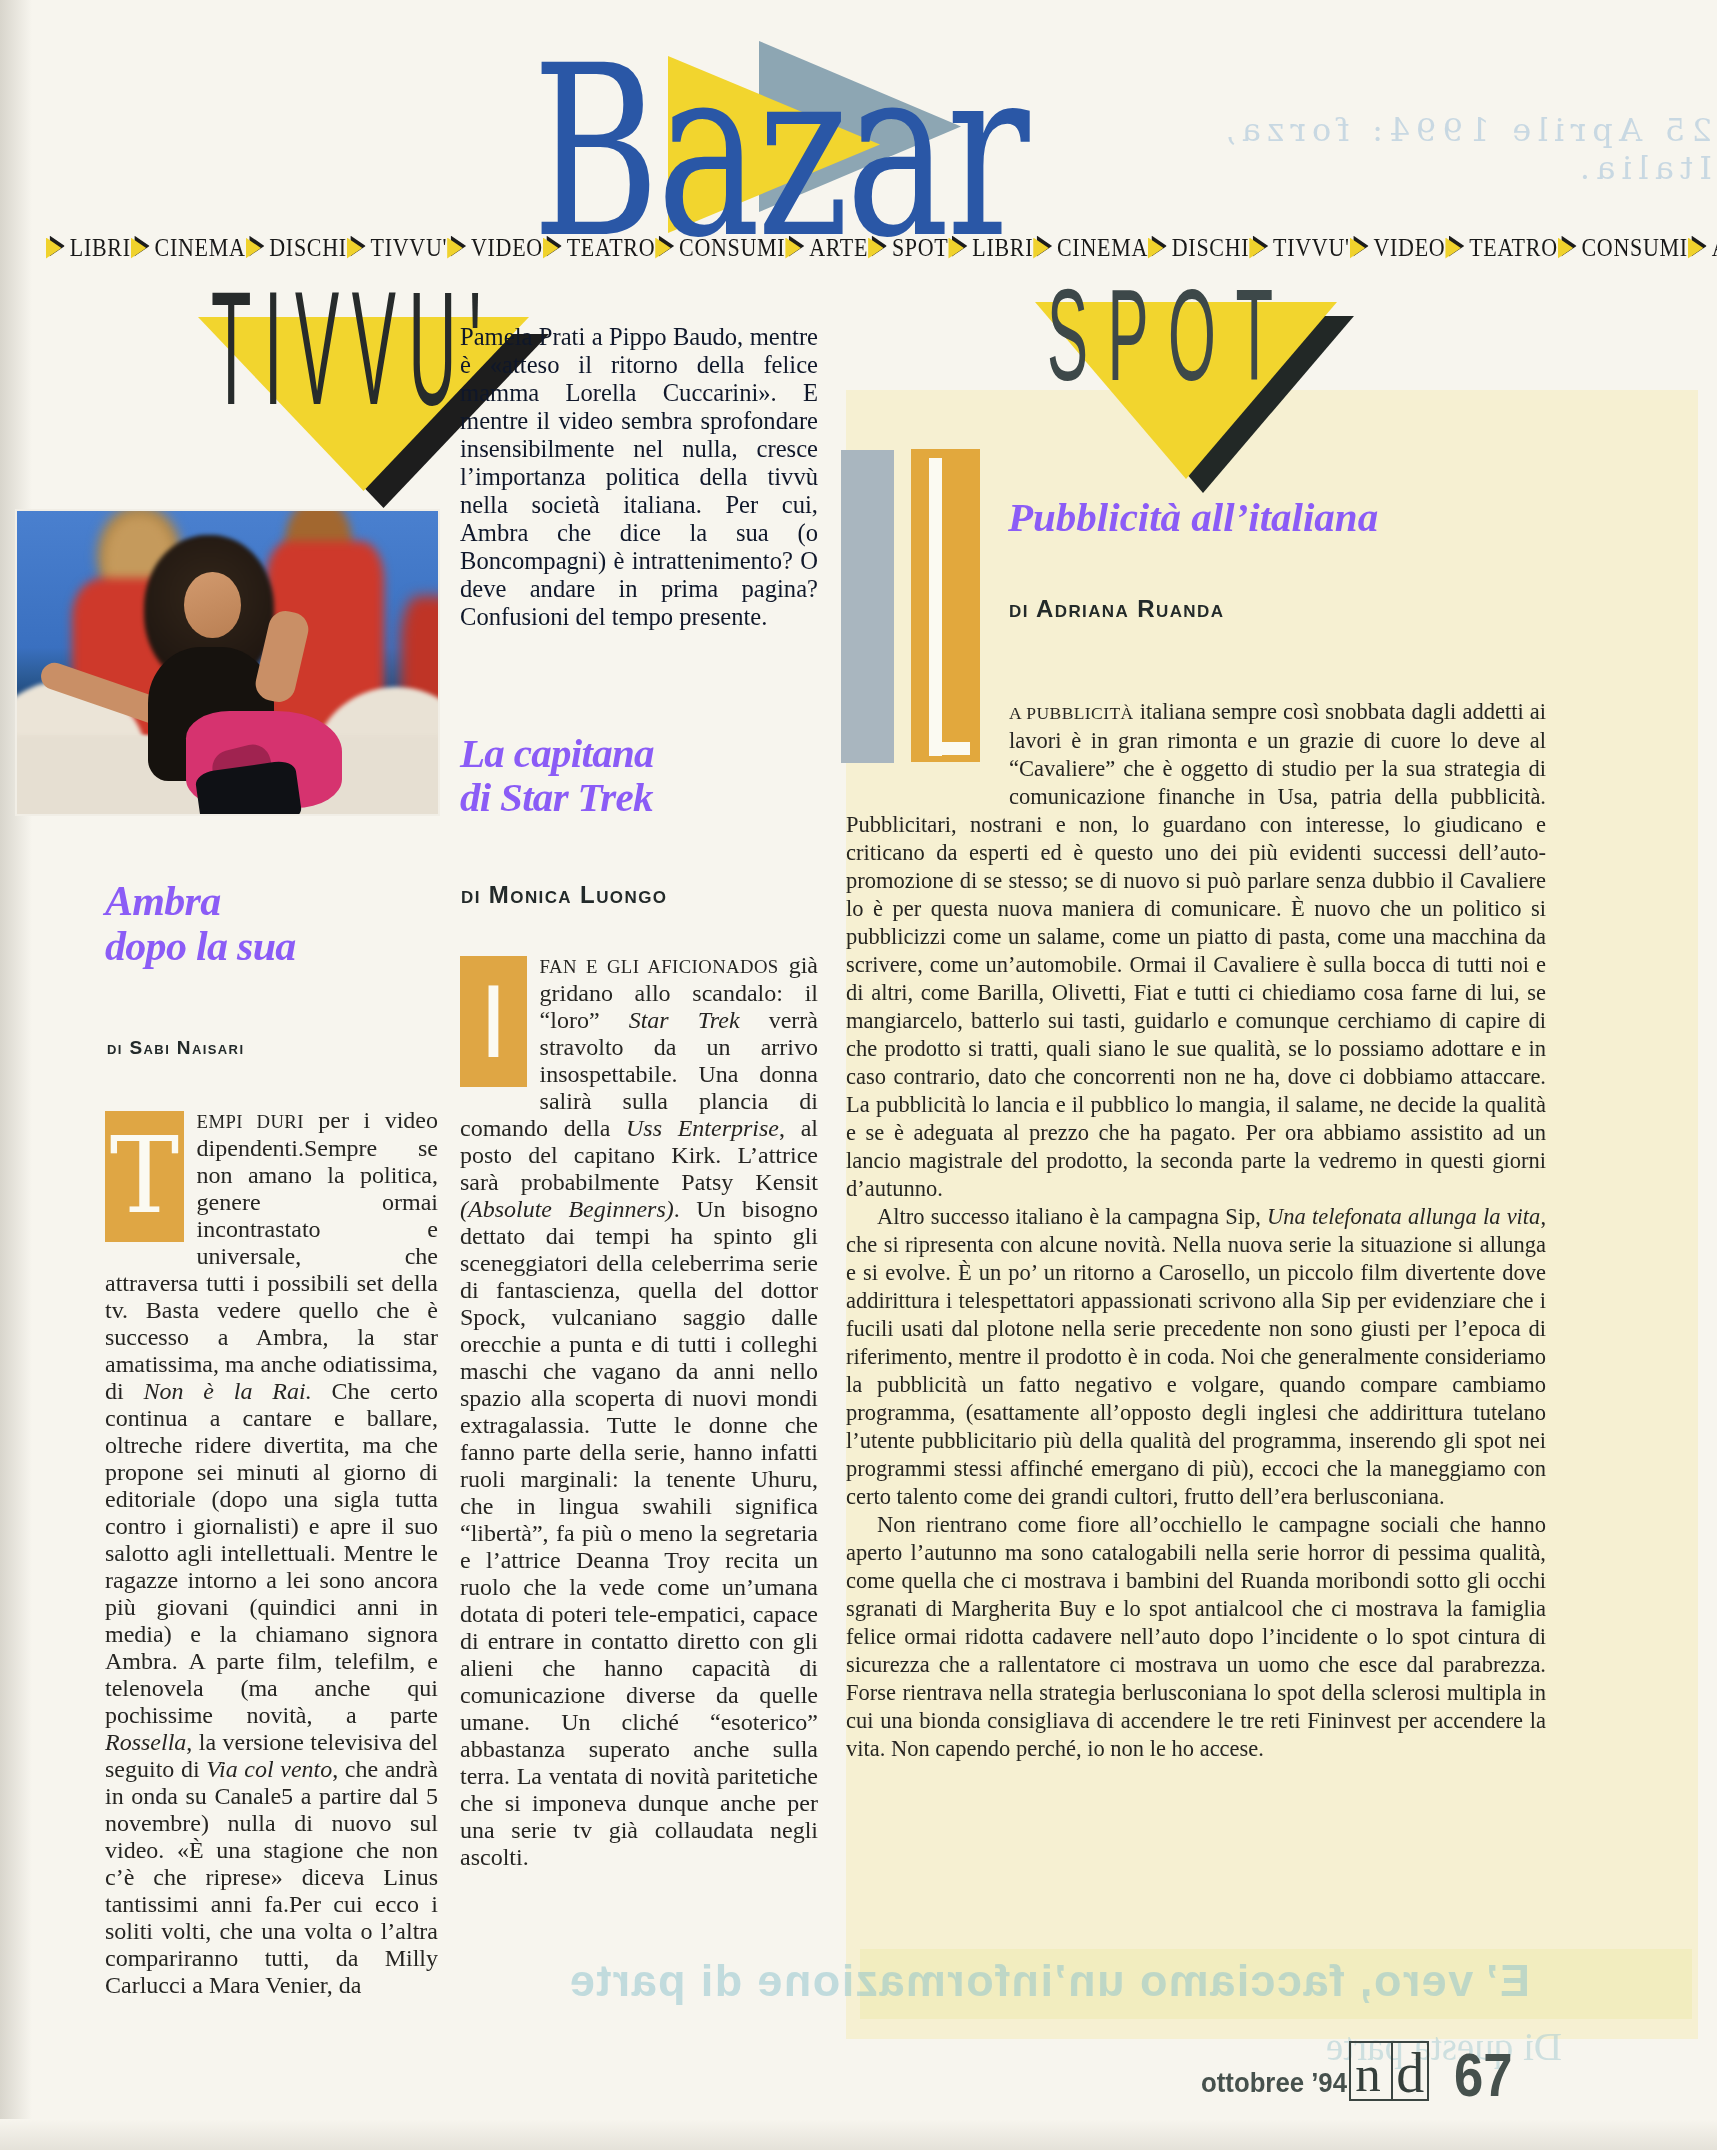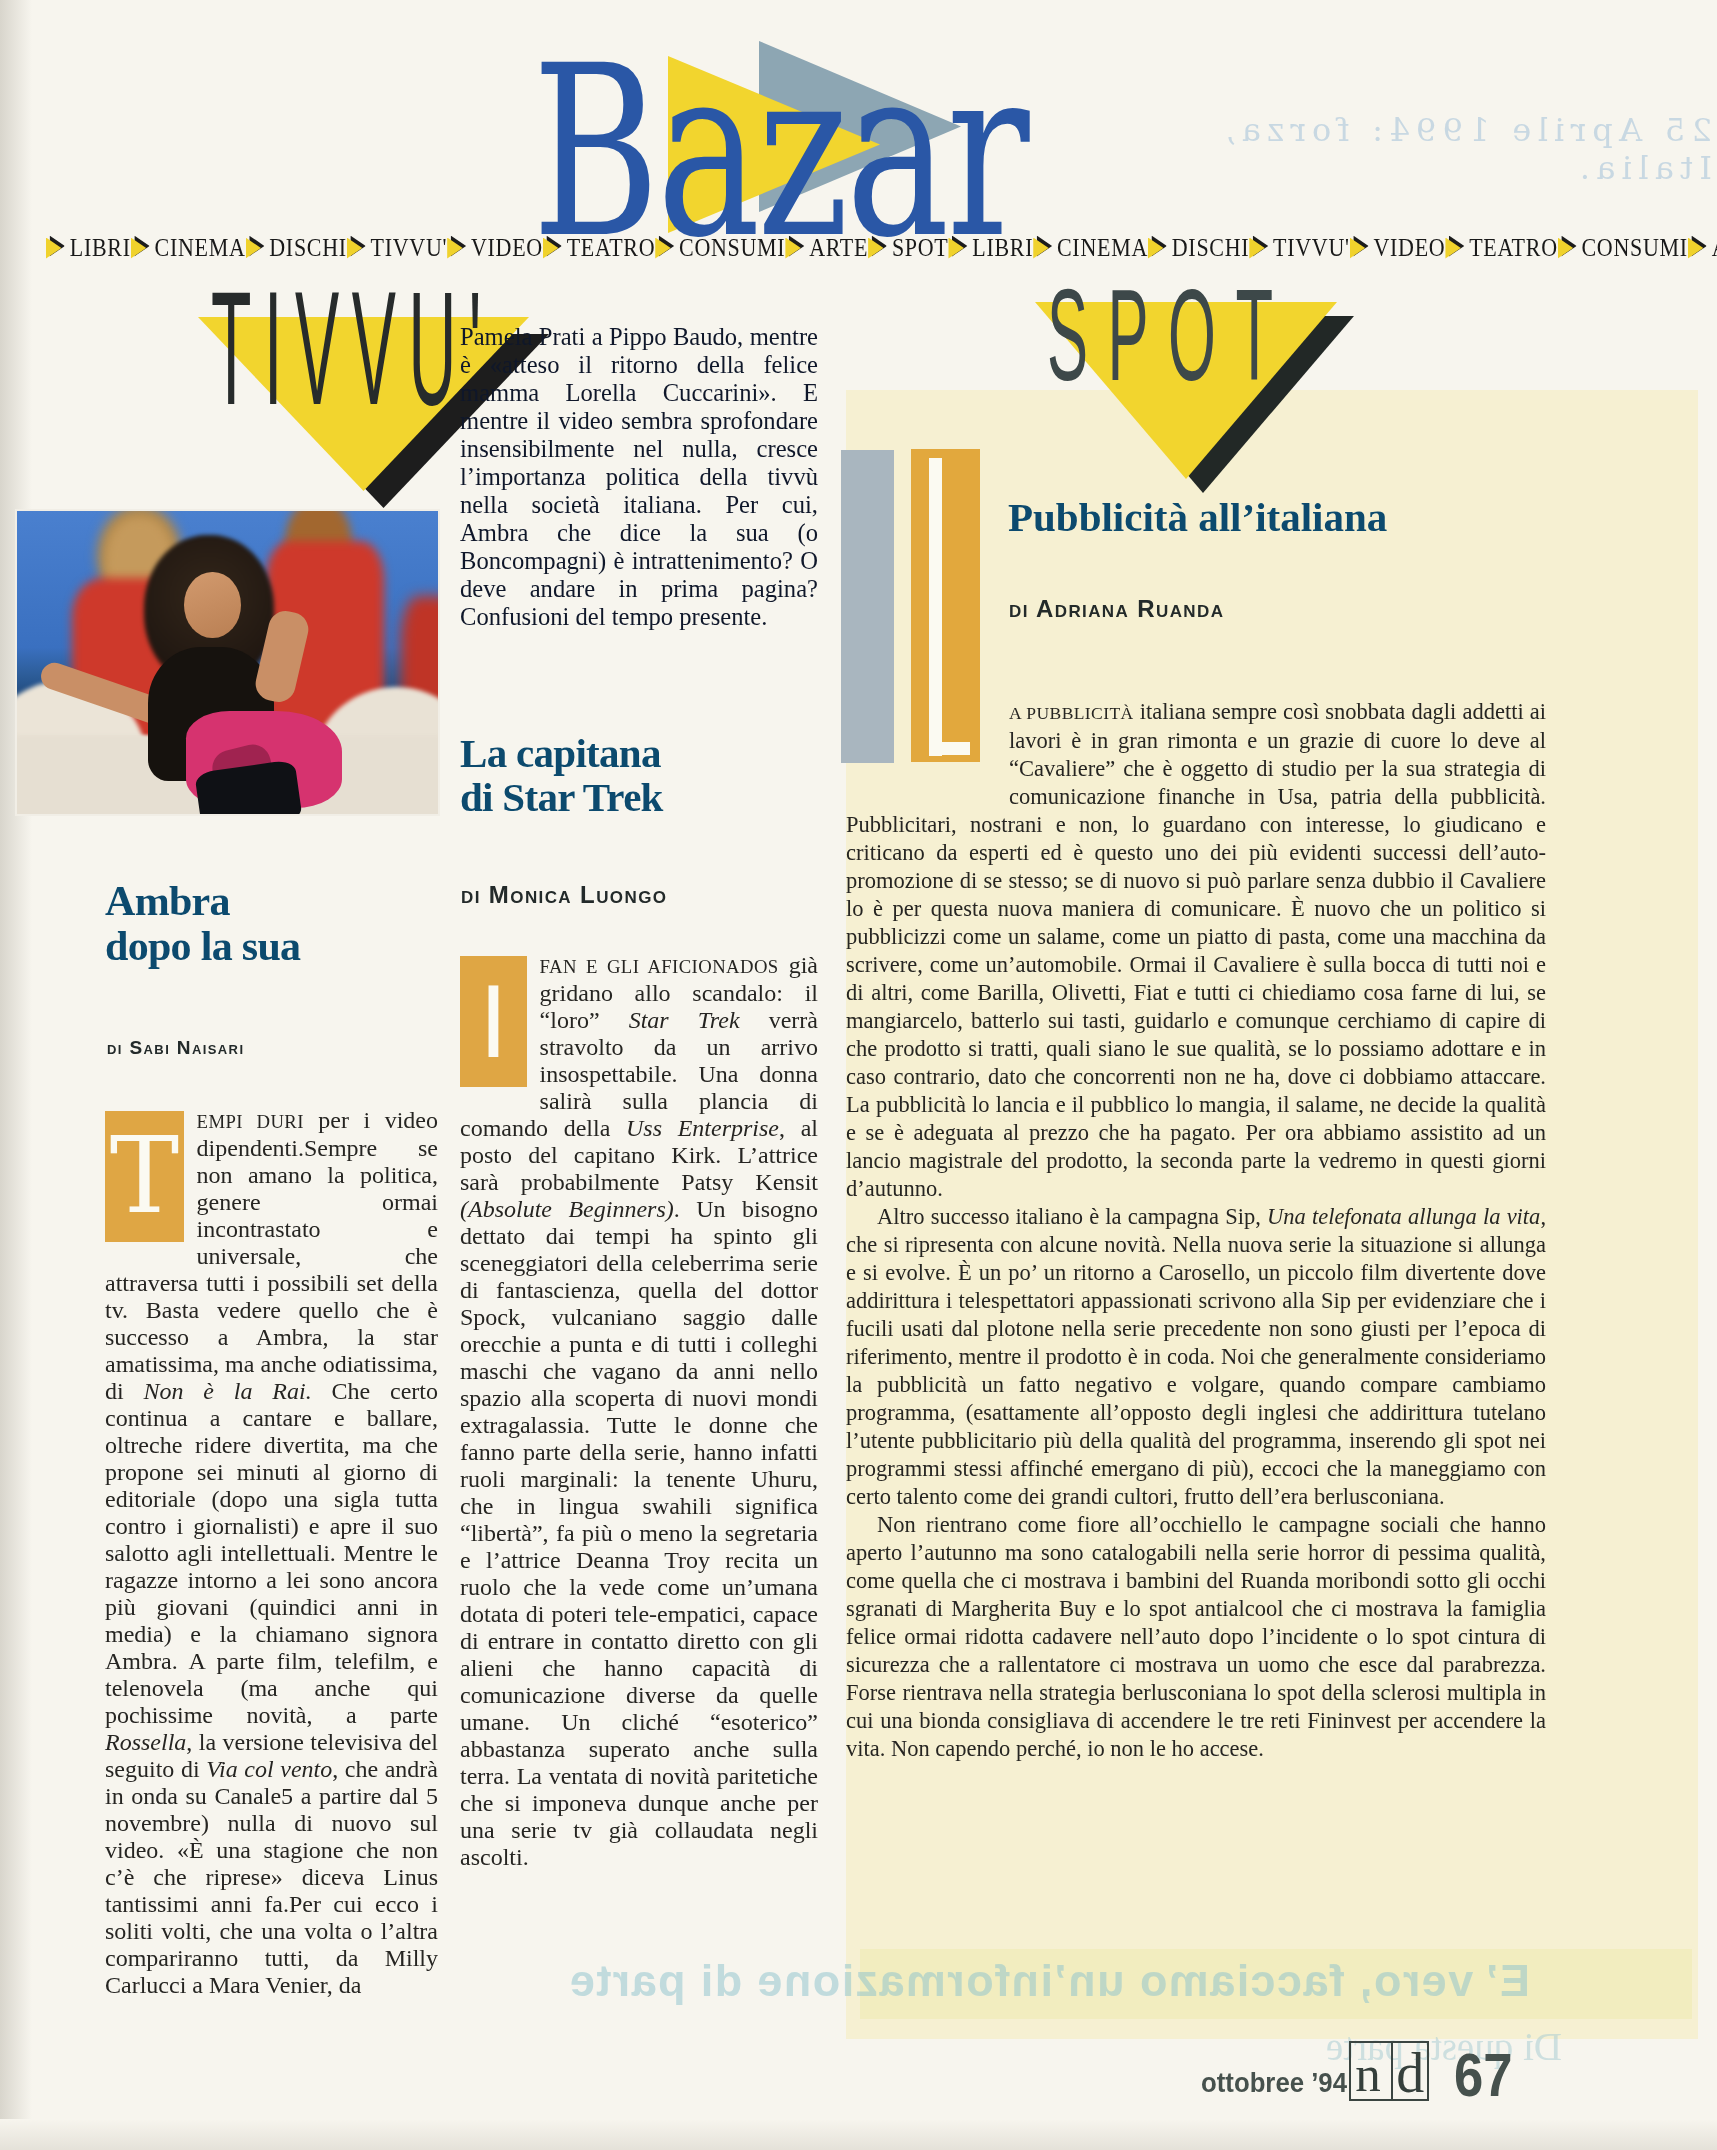--- a/index.html
+++ b/index.html
@@ -55,21 +55,21 @@
   .couch-b{left:-4%;top:74%;width:108%;height:34%;background:#e6dfd2;border-radius:17px;filter:blur(1.4px);}
   .amb-hair{left:30%;top:8%;width:31%;height:50%;background:radial-gradient(circle at 50% 40%,#33261a 0%,#201711 70%);border-radius:48%;filter:blur(2.1px);}
   .amb-face{left:39.5%;top:20%;width:13.5%;height:22%;background:linear-gradient(160deg,#d29a6e,#b97f53);border-radius:50%;}
   .amb-arm-l{left:5%;top:56%;width:33%;height:9%;background:#c98f66;border-radius:17px;transform:rotate(19deg);}
   .amb-arm-r{left:58%;top:33%;width:9.5%;height:30%;background:#c98f66;border-radius:17px;transform:rotate(13deg);}
   .amb-torso{left:31%;top:45%;width:30%;height:44%;background:#16120e;border-radius:42% 42% 16% 16%;}
   .amb-bag{left:40%;top:66%;width:37%;height:32%;background:#d6336f;border-radius:28% 42% 30% 30%;}
   .amb-bag2{left:47%;top:78%;width:14%;height:20%;background:#a02350;border-radius:30%;transform:rotate(-14deg);}
   .amb-dark{left:43%;top:84%;width:24%;height:20%;background:#0f1115;border-radius:20%;transform:rotate(-8deg);}
   
-  .headline{font-weight:700;color:#0c4a6e;white-space:pre-line;line-height:1.08;letter-spacing:-0.7px;}
+  .headline{font-weight:700;color:#8b5cf6;white-space:pre-line;line-height:1.08;letter-spacing:-0.7px;font-style:italic;}
   .byline{font-family:"Liberation Sans",sans-serif;font-weight:700;font-variant:small-caps;color:#232a2a;letter-spacing:1.4px;}
   .body-text{color:#262522;text-align:justify;hyphens:auto;margin-top:24px;}
   .body-text .it,.body-text i{font-style:italic;}
   .body-text .sc{font-size:0.78em;letter-spacing:0.4px;}
   .dropcap{float:left;background:#dfa644;color:#fbfaf2;font-family:"DejaVu Serif",serif;
     display:flex;align-items:center;justify-content:center;margin:4.2px 12.6px 4.2px 0;}
   
   .amb-title{left:105px;top:879px;width:337px;font-size:42px;}
   .amb-byline{left:107px;top:1037px;font-size:19px;}
   .amb-body{left:105px;top:1083px;width:333px;font-size:24px;line-height:27px;}

